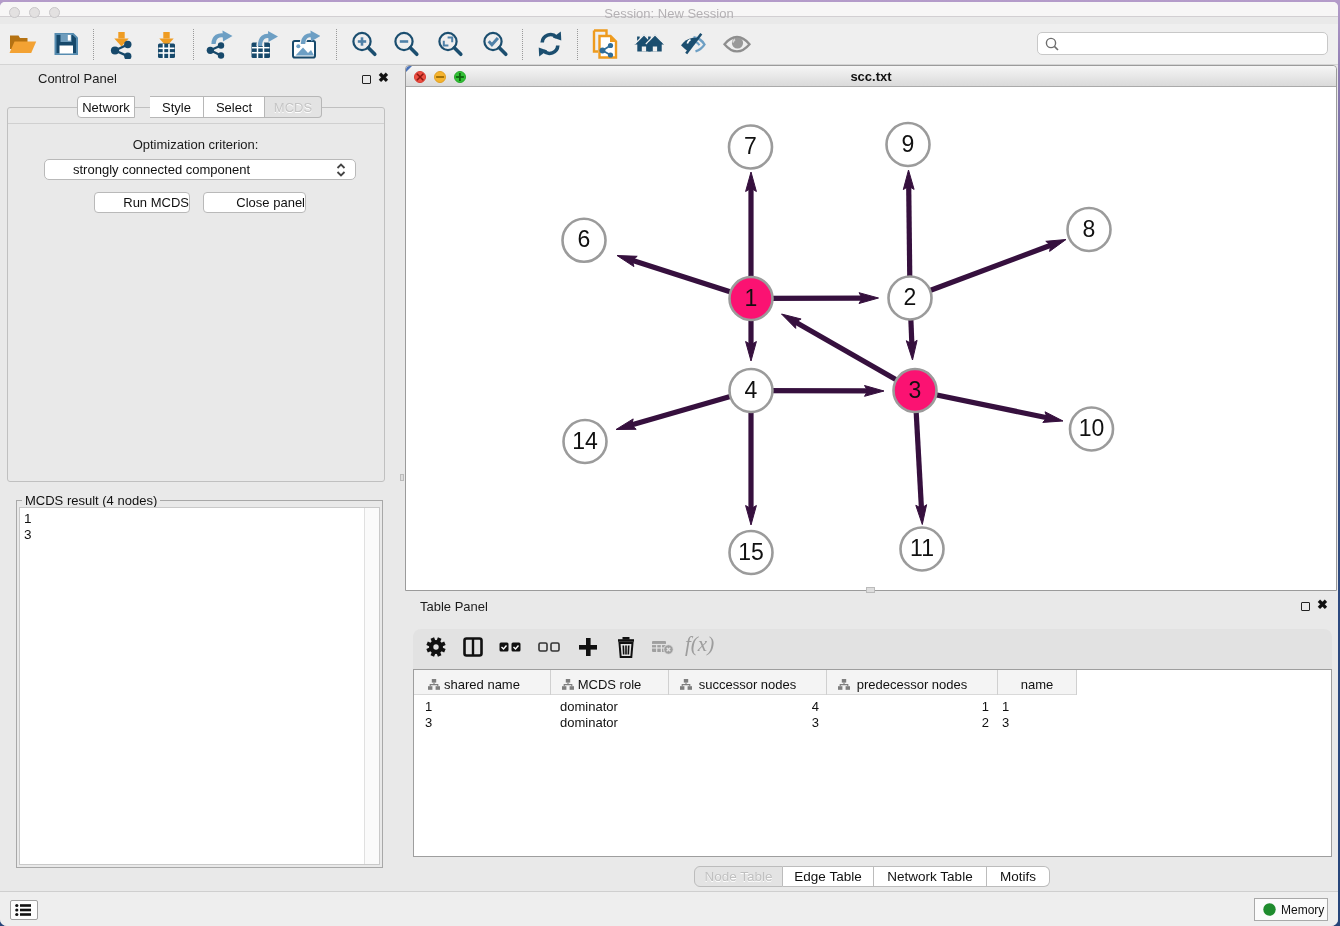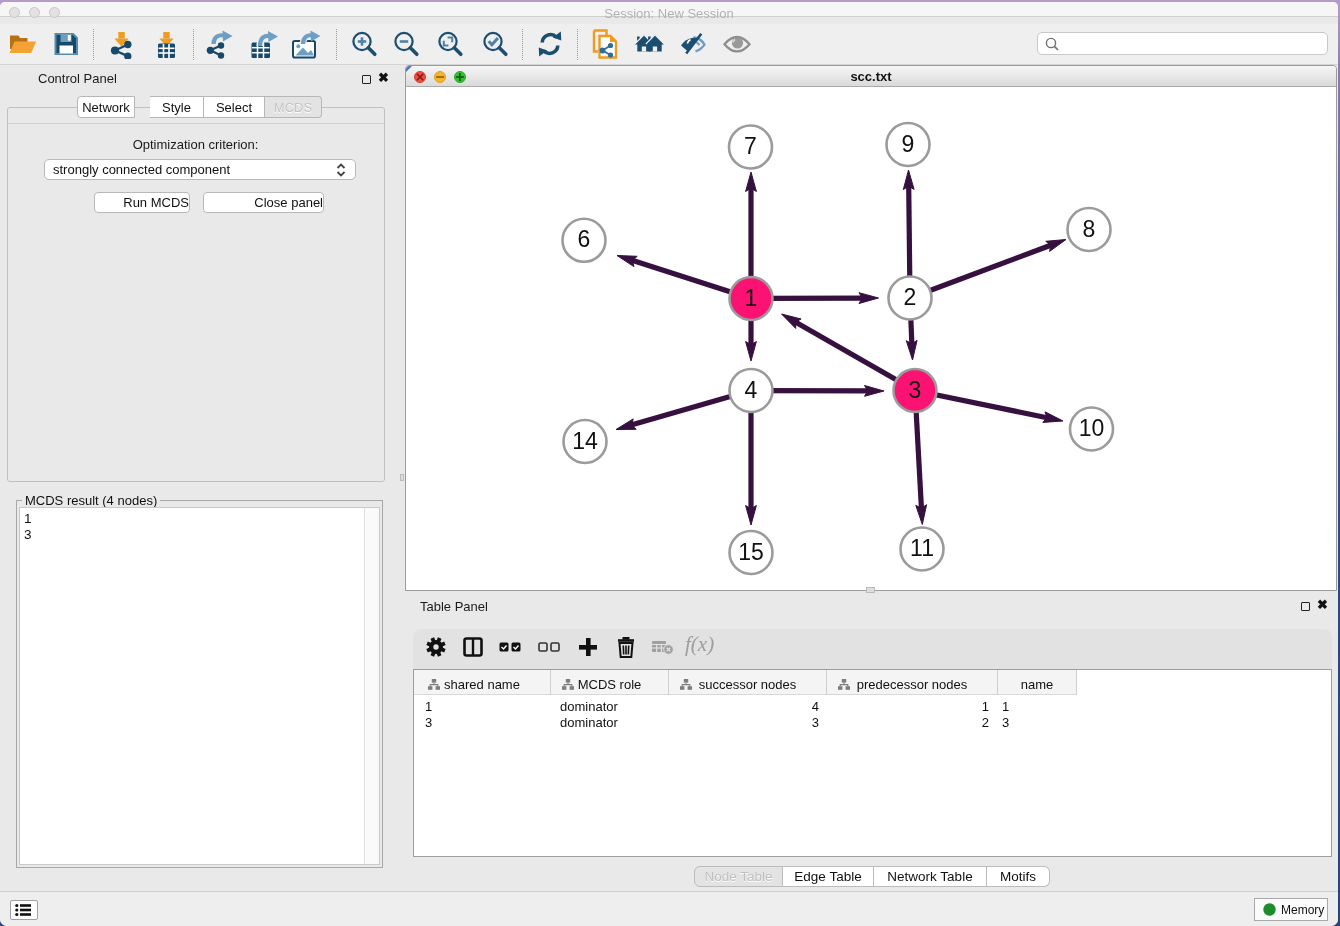--- a/index.html
+++ b/index.html
@@ -16,21 +16,21 @@
 .ticon { position:absolute; top:5px; width:30px; height:30px; }
 #search { position:absolute; left:1037px; top:8px; width:291px; height:23px; background:#fff; border:1px solid #c8c8c8; border-radius:5px; }
 
 #cp-title { position:absolute; left:14px; top:71px; font-size:13px; color:#1c1c1c;margin-left:24px; }
 .winbtn-sq { position:absolute; width:9px; height:9px; border:1.5px solid #222; border-radius:1px; }
 .winbtn-x { position:absolute; font-size:13px; font-weight:bold; color:#111; }
 .tab { position:absolute; top:96px; height:22px; z-index:5; background:#fff; border:1px solid #b7b7b7; font-size:13px; color:#111; text-align:center; line-height:21px; }
 #tabcontent { position:absolute; left:7px; top:107px; width:378px; height:375px; border:1px solid #c0c0c0; border-radius:3px; background:#e9e9e9; }
 #innerline { position:absolute; left:8px; top:123px; width:376px; height:1px; background:#dcdcdc; border-top:1px solid #d0d0d0; }
 #opt-label { position:absolute; left:0px; top:137px; width:391px; text-align:center; font-size:13px; color:#1a1a1a; }
-#dropdown { position:absolute; left:44px; top:159px; width:312px; height:21px; background:#fff; border:1px solid #b9b9b9; border-radius:5px; font-size:13px; color:#111; line-height:19px; padding-left:8px; }
+#dropdown { position:absolute; left:44px; top:159px; width:312px; height:21px; background:#fff; border:1px solid #b9b9b9; border-radius:5px; font-size:13px; color:#111; line-height:19px; padding-left:28px; }
 .btn { position:absolute; top:192px; height:21px; background:#fff; border:1px solid #b9b9b9; border-radius:4px; font-size:13px; color:#111; text-align:right; line-height:19px; }
 #fieldset { position:absolute; left:16px; top:500px; width:367px; height:368px; border:1px solid #a8a8a8; }
 #fs-legend { position:absolute; left:22px; top:493px; background:#e9e9e9; padding:0 3px; font-size:13px; color:#111; }
 #fs-white { position:absolute; left:19px; top:507px; width:361px; height:358px; background:#fff; border:1px solid #c9c9c9; }
 #fs-scroll { position:absolute; left:364px; top:508px; width:15px; height:356px; background:#fafafa; border-left:1px solid #e0e0e0; }
 
 #netwin { position:absolute; left:405px; top:65px; width:932px; height:526px; border:1px solid #9b9b9b; border-radius:4px 4px 0 0; background:#fff; }
 #nettitle { position:absolute; left:0; top:0; right:0; height:21px; background:linear-gradient(180deg,#f6f6f6,#dadada); border-bottom:1px solid #aaa; border-radius:4px 4px 0 0; }
 #nettitle .t { position:absolute; top:3px; left:0; right:0; text-align:center; font-size:13px; font-weight:bold; color:#111; }
 .mtl { position:absolute; top:4.7px; width:12.4px; height:12.4px; border-radius:50%; }
@@ -211,21 +211,21 @@
 <div id="tabcontent"></div>
 <div id="innerline"></div>
 <div id="opt-label">Optimization criterion:</div>
 <div id="dropdown">strongly connected component
   <svg width="12" height="14" viewBox="0 0 12 14" style="position:absolute; right:8px; top:3px;">
       <path d="M2.5 5 L6 1.5 L9.5 5" fill="none" stroke="#444" stroke-width="1.8"></path>
       <path d="M2.5 9 L6 12.5 L9.5 9" fill="none" stroke="#444" stroke-width="1.8"></path>
     </svg>
 </div>
 <div class="btn" style="left:94px; width:96px;">Run MCDS</div>
-<div class="btn" style="left:203px; width:121px;">Close panel</div>
+<div class="btn" style="left:203px; width:103px;">Close panel</div>
 <div id="fieldset"></div>
 <div id="fs-legend">MCDS result (4 nodes)</div>
 <div id="fs-white">
     <div style="position:absolute; left:4px; top:3px; font-size:13.5px; color:#111; line-height:16px;">1<br>3</div>
   </div>
 <div id="fs-scroll"></div>
 
 <div id="netwin">
   <div style="position:absolute;left:0;top:0;width:6px;height:6px;background:#4a72b8;clip-path:polygon(0 0,100% 0,0 100%);border-radius:4px 0 0 0;z-index:3"></div>
   <div id="nettitle">

